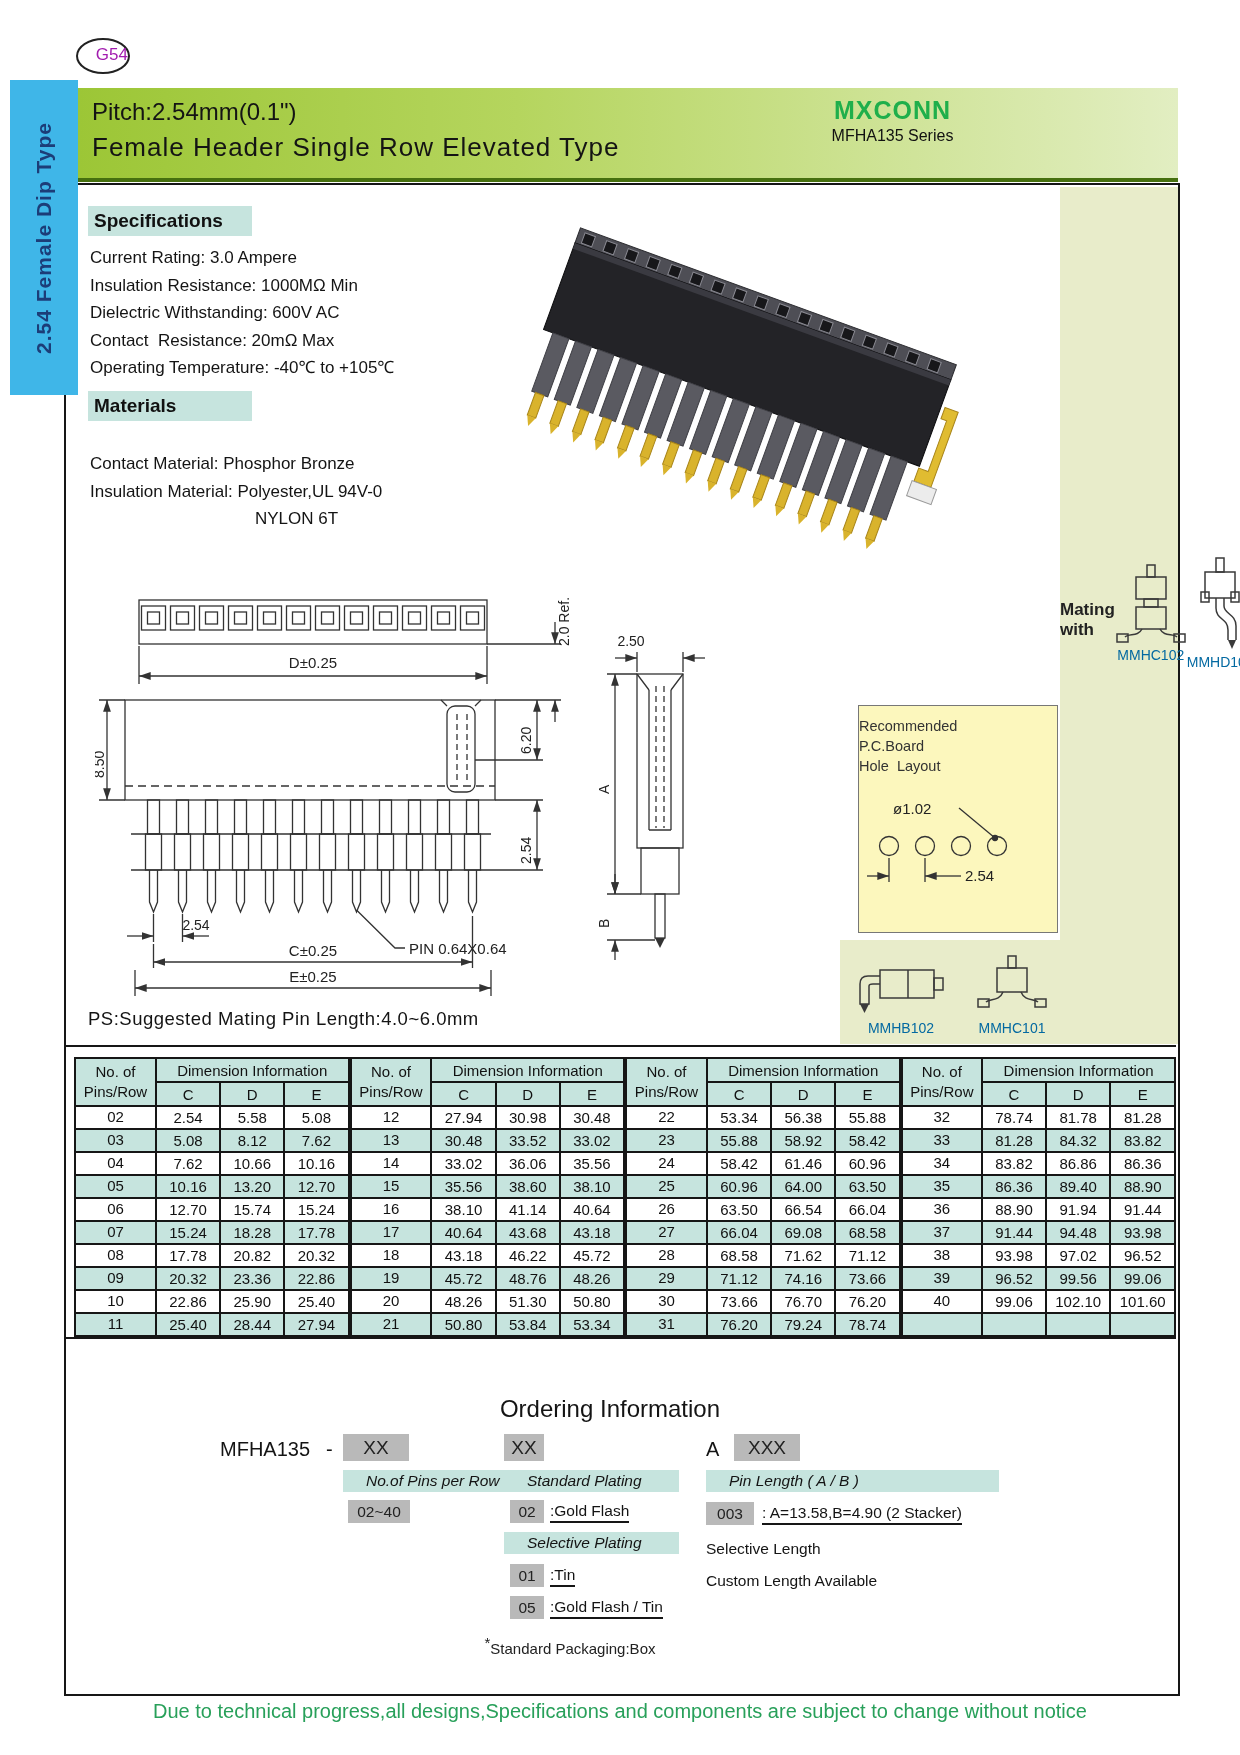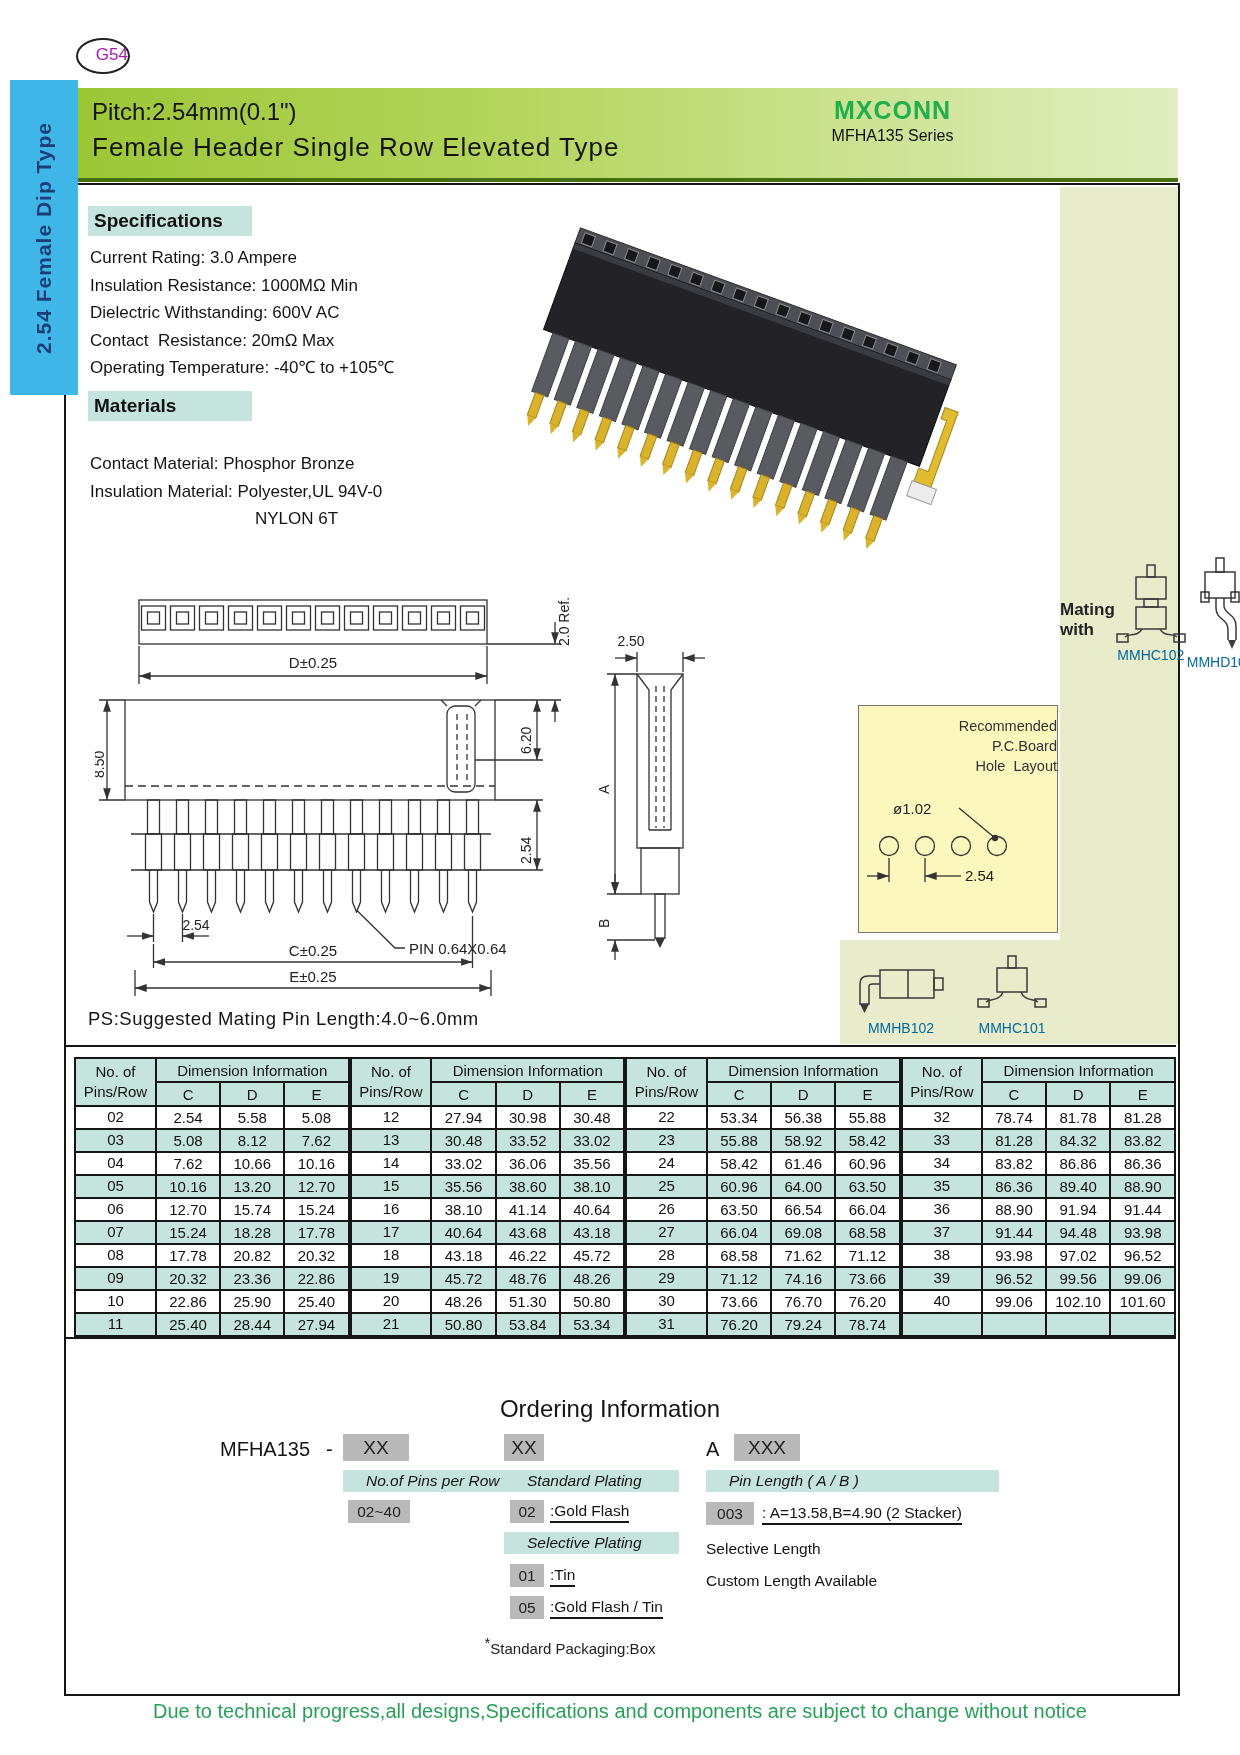--- a/index.html
+++ b/index.html
@@ -42,21 +42,21 @@
   .mating-band{left:840px;top:940px;width:222px;height:104px;background:#e8ecca;
                display:flex;align-items:flex-end;justify-content:space-around;padding-bottom:2px;box-sizing:border-box;}
   .mating-title{font-size:17px;font-weight:bold;color:#222;margin-top:8px;}
   .mlabel{font-size:14px;color:#0369a1;margin:2px 0 6px 0;text-align:center;}
   .mi{stroke:#3a3a3a;fill:none;stroke-width:1.5;}
   .mi .fill{fill:#3a3a3a;stroke:none;}
   .mitem{display:flex;flex-direction:column;align-items:center;}
 
   
   .pcb-box{left:858px;top:705px;width:200px;height:228px;background:#fcf7bd;border:1px solid #777;box-sizing:border-box;}
-  .pcb-box .t{text-align:right;font-size:14.5px;color:#333;line-height:20px;white-space:pre-wrap;}
+  .pcb-box .t{text-align:left;font-size:14.5px;color:#333;line-height:20px;white-space:pre-wrap;}
   .pcb-box .t:first-child{margin-top:10px;}
 
   
   .dl{stroke:#333;fill:none;stroke-width:1.3;}
   .dl .dash{stroke-dasharray:8,5;}
   .dl .dash2{stroke-dasharray:6,4;}
   .dt{fill:#222;font-family:"Liberation Sans",sans-serif;font-size:14px;stroke:none;}
   .ps-note{left:88px;top:1008px;font-size:18.5px;color:#141414;letter-spacing:0.5px;}
 
   .hline{height:2px;background:#161616;}

